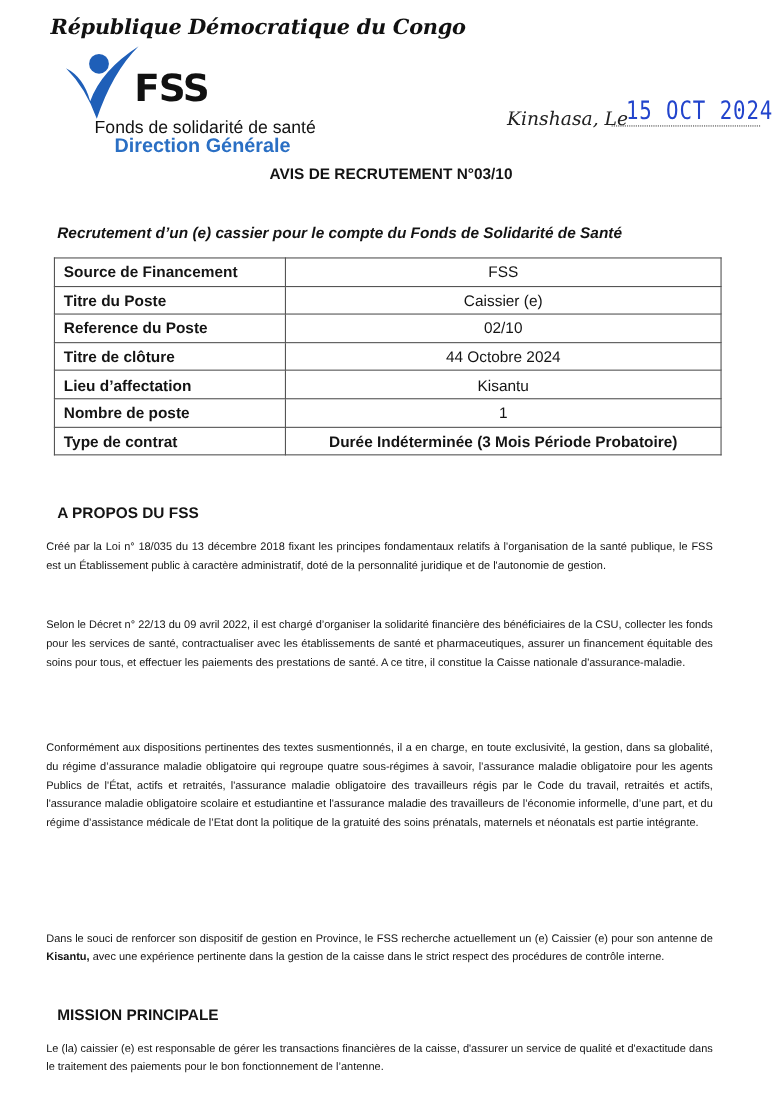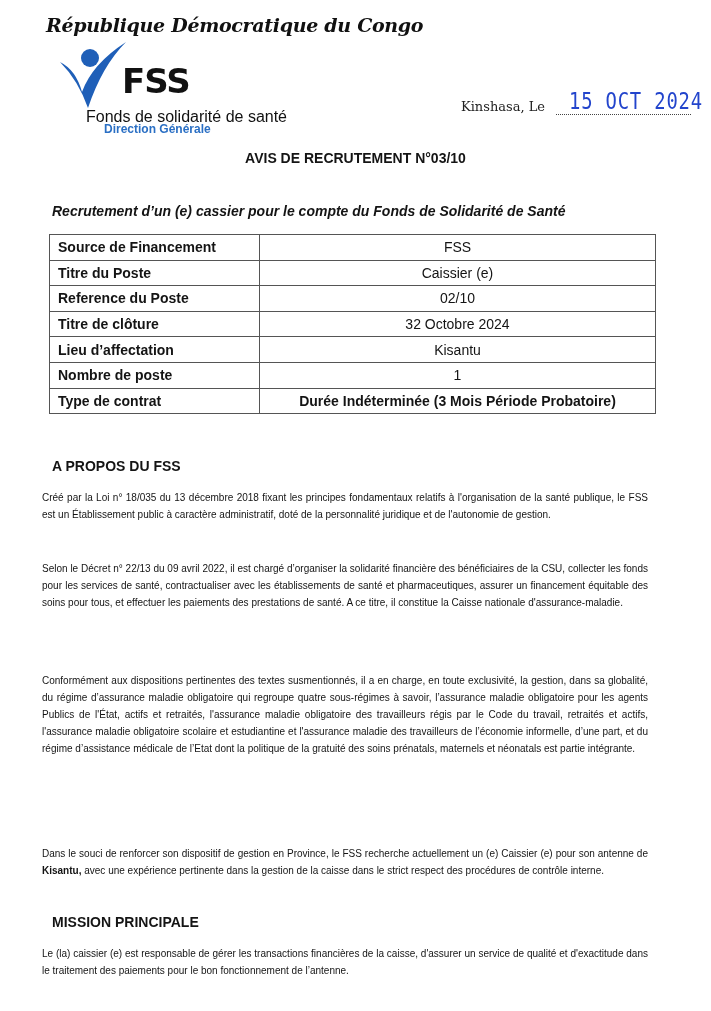--- a/index.html
+++ b/index.html
@@ -27,29 +27,29 @@
       font-size: 34px; letter-spacing: -1px; color: #111; line-height: 1;
     }
     .logo .fonds {
       position: absolute; left: 28px; top: 68px;
       font-family: "Liberation Sans", sans-serif; font-weight: normal;
       font-size: 16px; color: #111; white-space: nowrap;
     }
     .logo .direction {
       position: absolute; left: 46px; top: 82px;
       font-family: "Liberation Sans", sans-serif; font-weight: bold;
-      font-size: 12px; color: #2a6fc4; white-space: nowrap;
+      font-size: 18px; color: #2a6fc4; white-space: nowrap;
     }
     .dateline {
       position: absolute; left: 461px; top: 88px; width: 230px; height: 30px;
     }
     .dateline .place {
       position: absolute; left: 0; top: 11px;
-      font-family: "DejaVu Serif", serif; 
-      font-size: 13px; color: #222;
+      font-family: "DejaVu Serif", serif; font-style: italic;
+      font-size: 17px; color: #222;
     }
     .dateline .dots {
       position: absolute; left: 95px; right: 0; top: 26px;
       border-bottom: 1px dotted #444;
     }
     .dateline .stamp {
       position: absolute; left: 108px; top: 0;
       font-family: "DejaVu Sans Mono", monospace;
       font-size: 23px; color: #2244cc; letter-spacing: 1px;
       transform: scaleX(0.82); transform-origin: left top;
@@ -116,21 +116,21 @@
     <tr>
       <td class="label">Titre du Poste</td>
       <td class="value">Caissier (e)</td>
     </tr>
     <tr>
       <td class="label">Reference du Poste</td>
       <td class="value">02/10</td>
     </tr>
     <tr>
       <td class="label">Titre de clôture</td>
-      <td class="value">32 Octobre 2024</td>
+      <td class="value">44 Octobre 2024</td>
     </tr>
     <tr>
       <td class="label">Lieu d’affectation</td>
       <td class="value">Kisantu</td>
     </tr>
     <tr>
       <td class="label">Nombre de poste</td>
       <td class="value">1</td>
     </tr>
     <tr>

